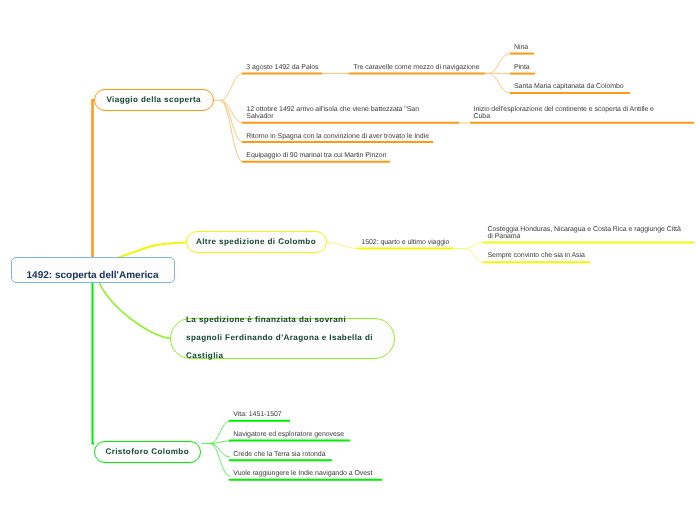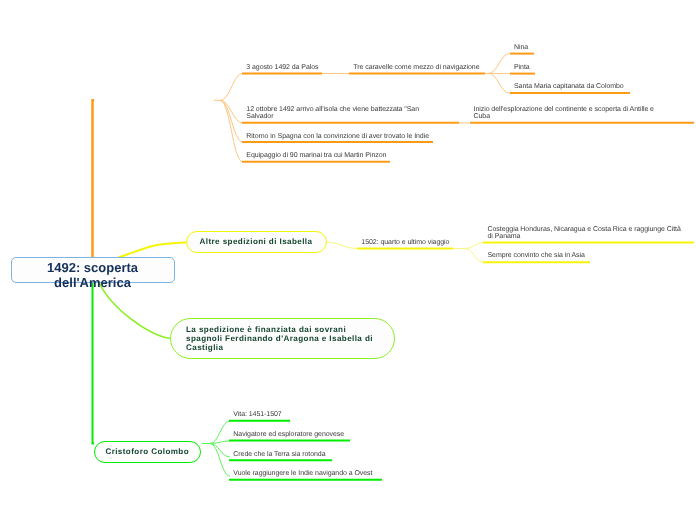--- a/index.html
+++ b/index.html
@@ -5,25 +5,25 @@
   html,body{margin:0;padding:0;background:#ffffff;}
   body{width:696px;height:520px;overflow:hidden;position:relative;
        font-family:"Liberation Sans",sans-serif;
        -webkit-font-smoothing:antialiased;
        text-rendering:geometricPrecision;}
   #map{position:absolute;left:0;top:0;width:696px;height:520px;background:#ffffff;
        transform:translateZ(0);}
   svg#links{position:absolute;left:0;top:0;width:696px;height:520px;}
   .node{position:absolute;box-sizing:border-box;background:#fdfdfd;
         display:flex;align-items:center;justify-content:center;text-align:center;}
-  .root-node{font-weight:bold;font-size:13px;color:#16305a;padding-top:11px;}
+  .root-node{font-weight:bold;font-size:10px;color:#16305a;padding-top:11px;}
   .br-node{font-weight:bold;font-size:8.1px;letter-spacing:0.4px;color:#14452f;
            border-radius:13px;}
   .br-node.multi{text-align:left;justify-content:flex-end;padding:0 15px;
-                 line-height:9px;}
+                 line-height:18px;}
   .leaf{position:absolute;color:#3b3b3b;font-size:7px;letter-spacing:-0.06px;
         line-height:7px;white-space:pre;will-change:opacity;}
   .node span{will-change:opacity;}
 </style>
 </head>
 <body>
 
 <div id="map">
 
 <svg id="links" viewBox="0 0 696 520" xmlns="http://www.w3.org/2000/svg">
@@ -67,22 +67,25 @@
   <line x1="229" y1="420.7" x2="290" y2="420.7" stroke="#00ee00" stroke-width="2"></line>
   <line x1="229" y1="440.5" x2="350" y2="440.5" stroke="#00ee00" stroke-width="2"></line>
   <line x1="229" y1="460.2" x2="332" y2="460.2" stroke="#00ee00" stroke-width="2"></line>
   <line x1="229" y1="479.7" x2="382" y2="479.7" stroke="#00ee00" stroke-width="2"></line>
 </g>
 </svg>
 
 <div class="node root-node" style="left:10.5px;top:257px;width:164px;height:25.8px;border:1.5px solid #7fb3e0;border-radius:5px;">
   <span>1492: scoperta dell'America</span>
 </div>
+<div class="node br-node" style="left:93.5px;top:88.7px;width:120.5px;height:22.5px;border:1.5px solid #ff9a14;">
+  <span>Viaggio della scoperta</span>
+</div>
 <div class="node br-node" style="left:185.5px;top:230.7px;width:141px;height:22.5px;border:1.5px solid #f5f50a;">
-  <span>Altre spedizioni di Isabella</span>
+  <span>Altre spedizione di Colombo</span>
 </div>
 <div class="node br-node multi" style="left:170px;top:317.8px;width:225px;height:41.3px;border:1.5px solid #8cf024;border-radius:21px;">
   <span>La spedizione è finanziata dai sovrani spagnoli Ferdinando d'Aragona e Isabella di Castiglia</span>
 </div>
 <div class="node br-node" style="left:93.5px;top:432.7px;width:107.5px;height:22.3px;border:1.6px solid #00ee00;margin-top:8px;">
   <span>Cristoforo Colombo</span>
 </div>
 
 <div class="leaf" style="left:246.3px;top:63.60px;">3 agosto 1492 da Palos</div>
 <div class="leaf" style="left:353.3px;top:63.50px;">Tre caravelle come mezzo di navigazione</div>

